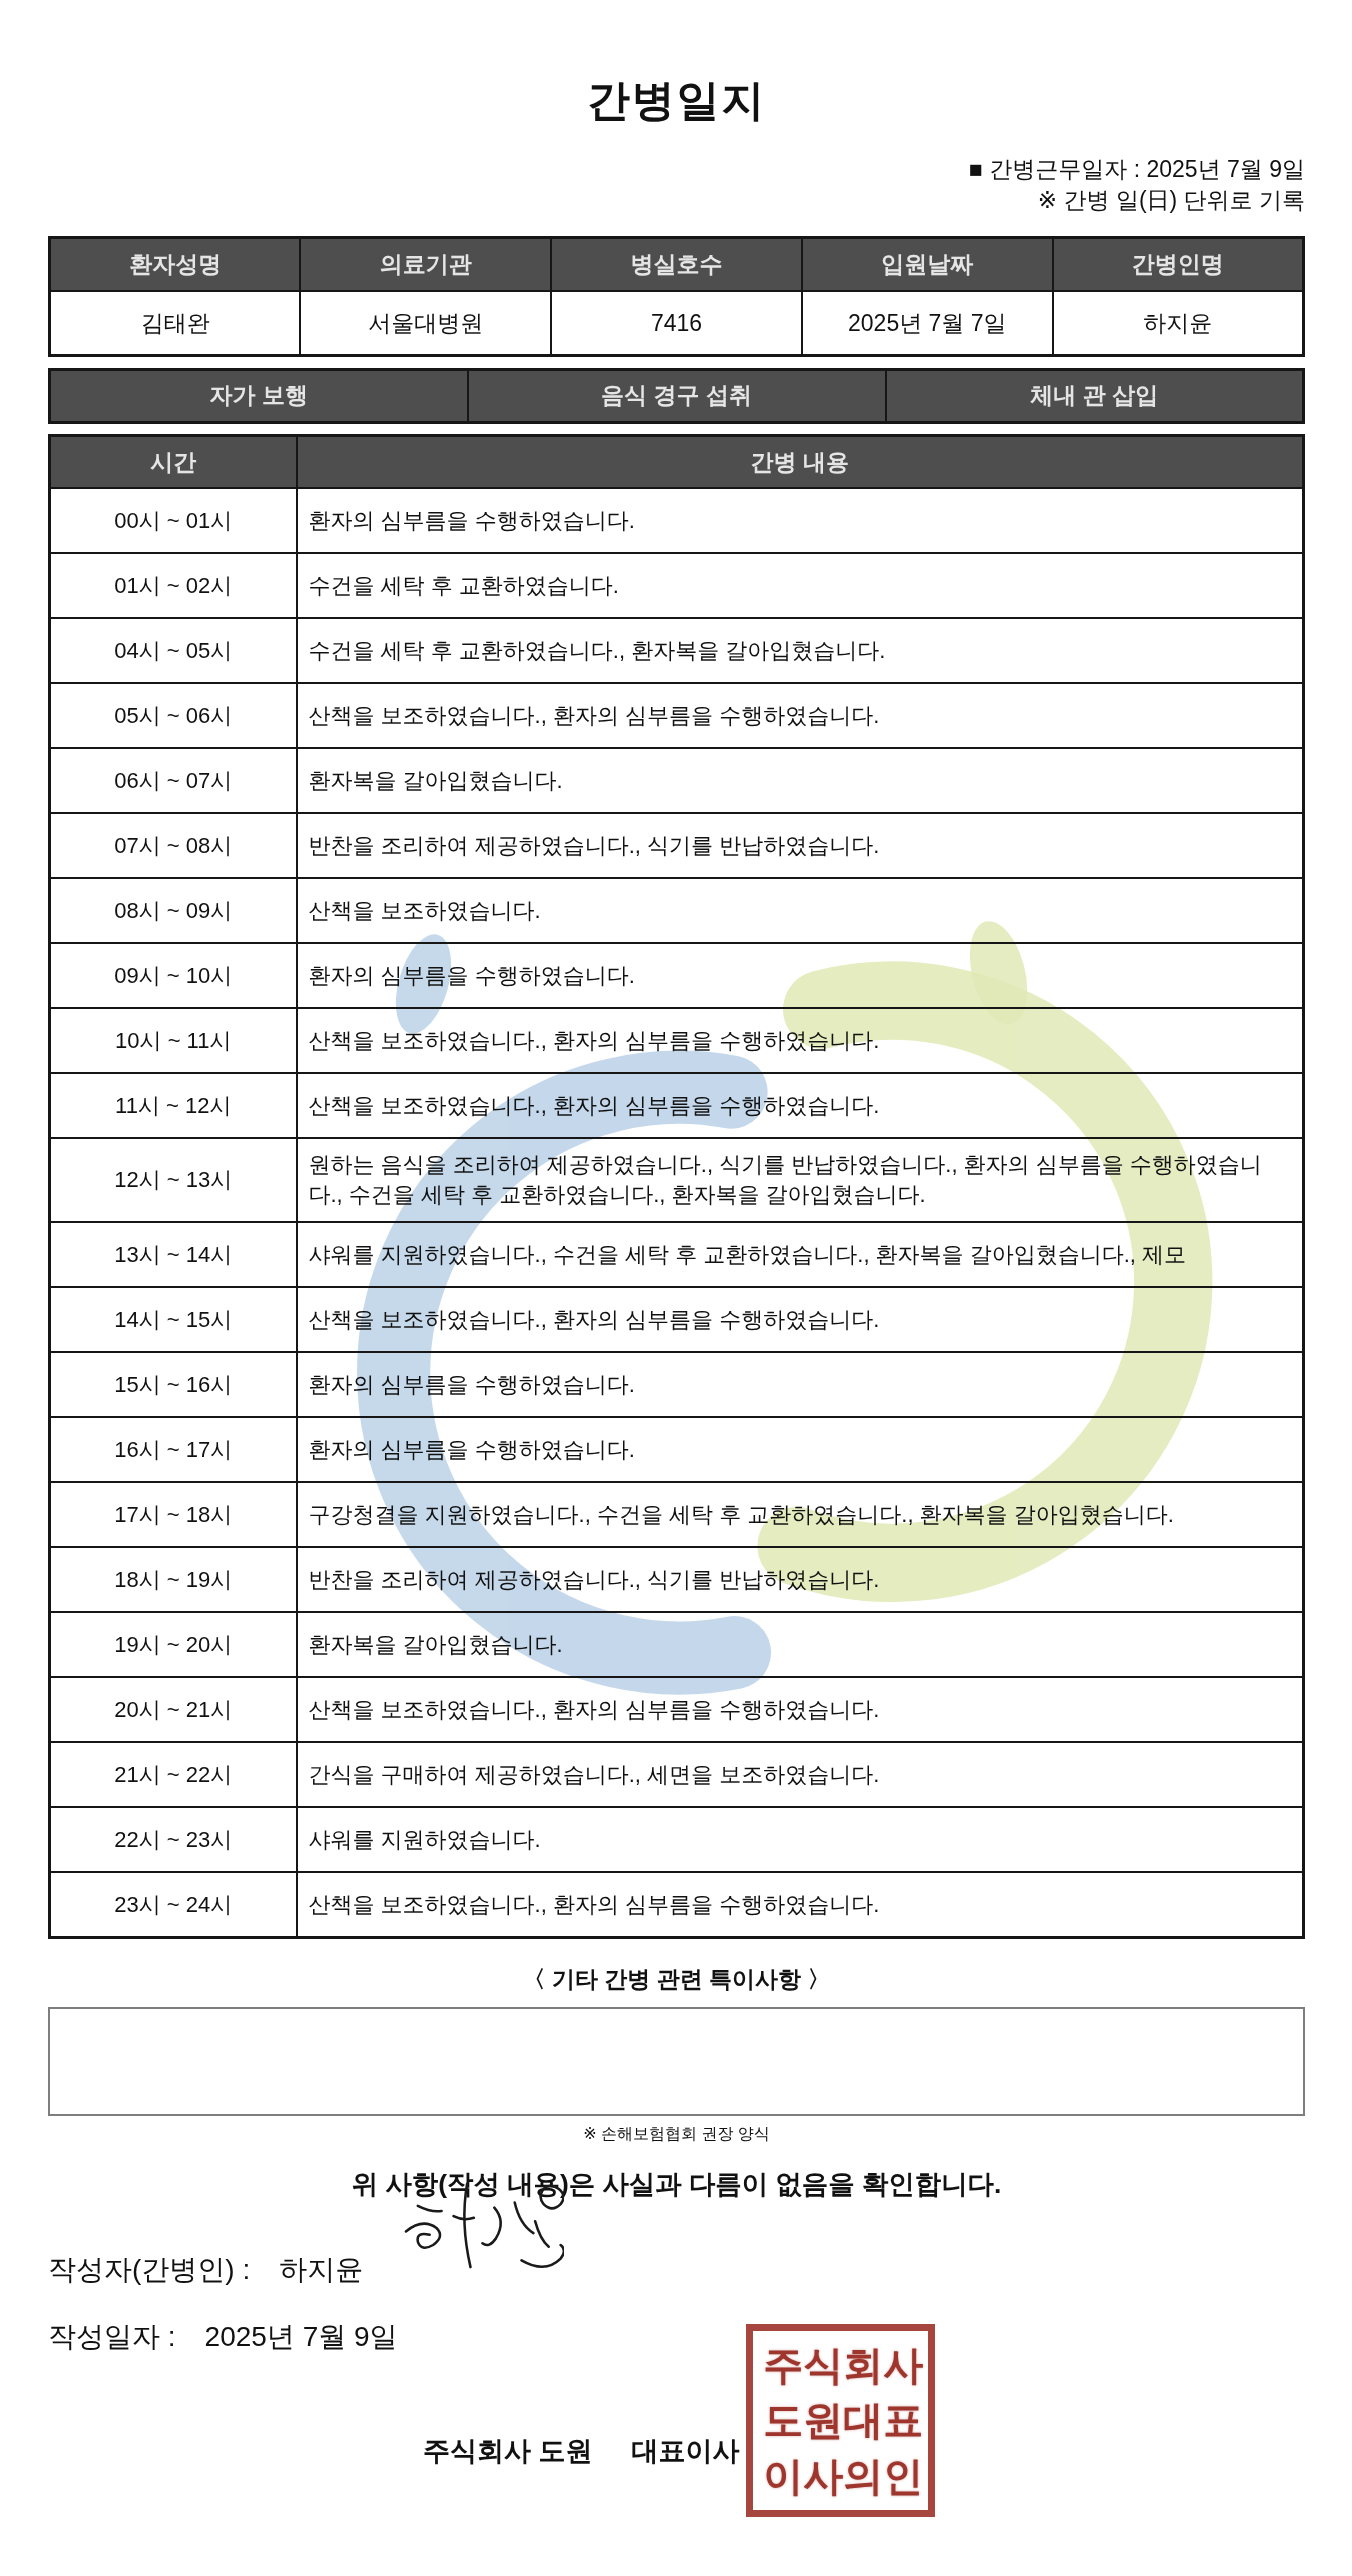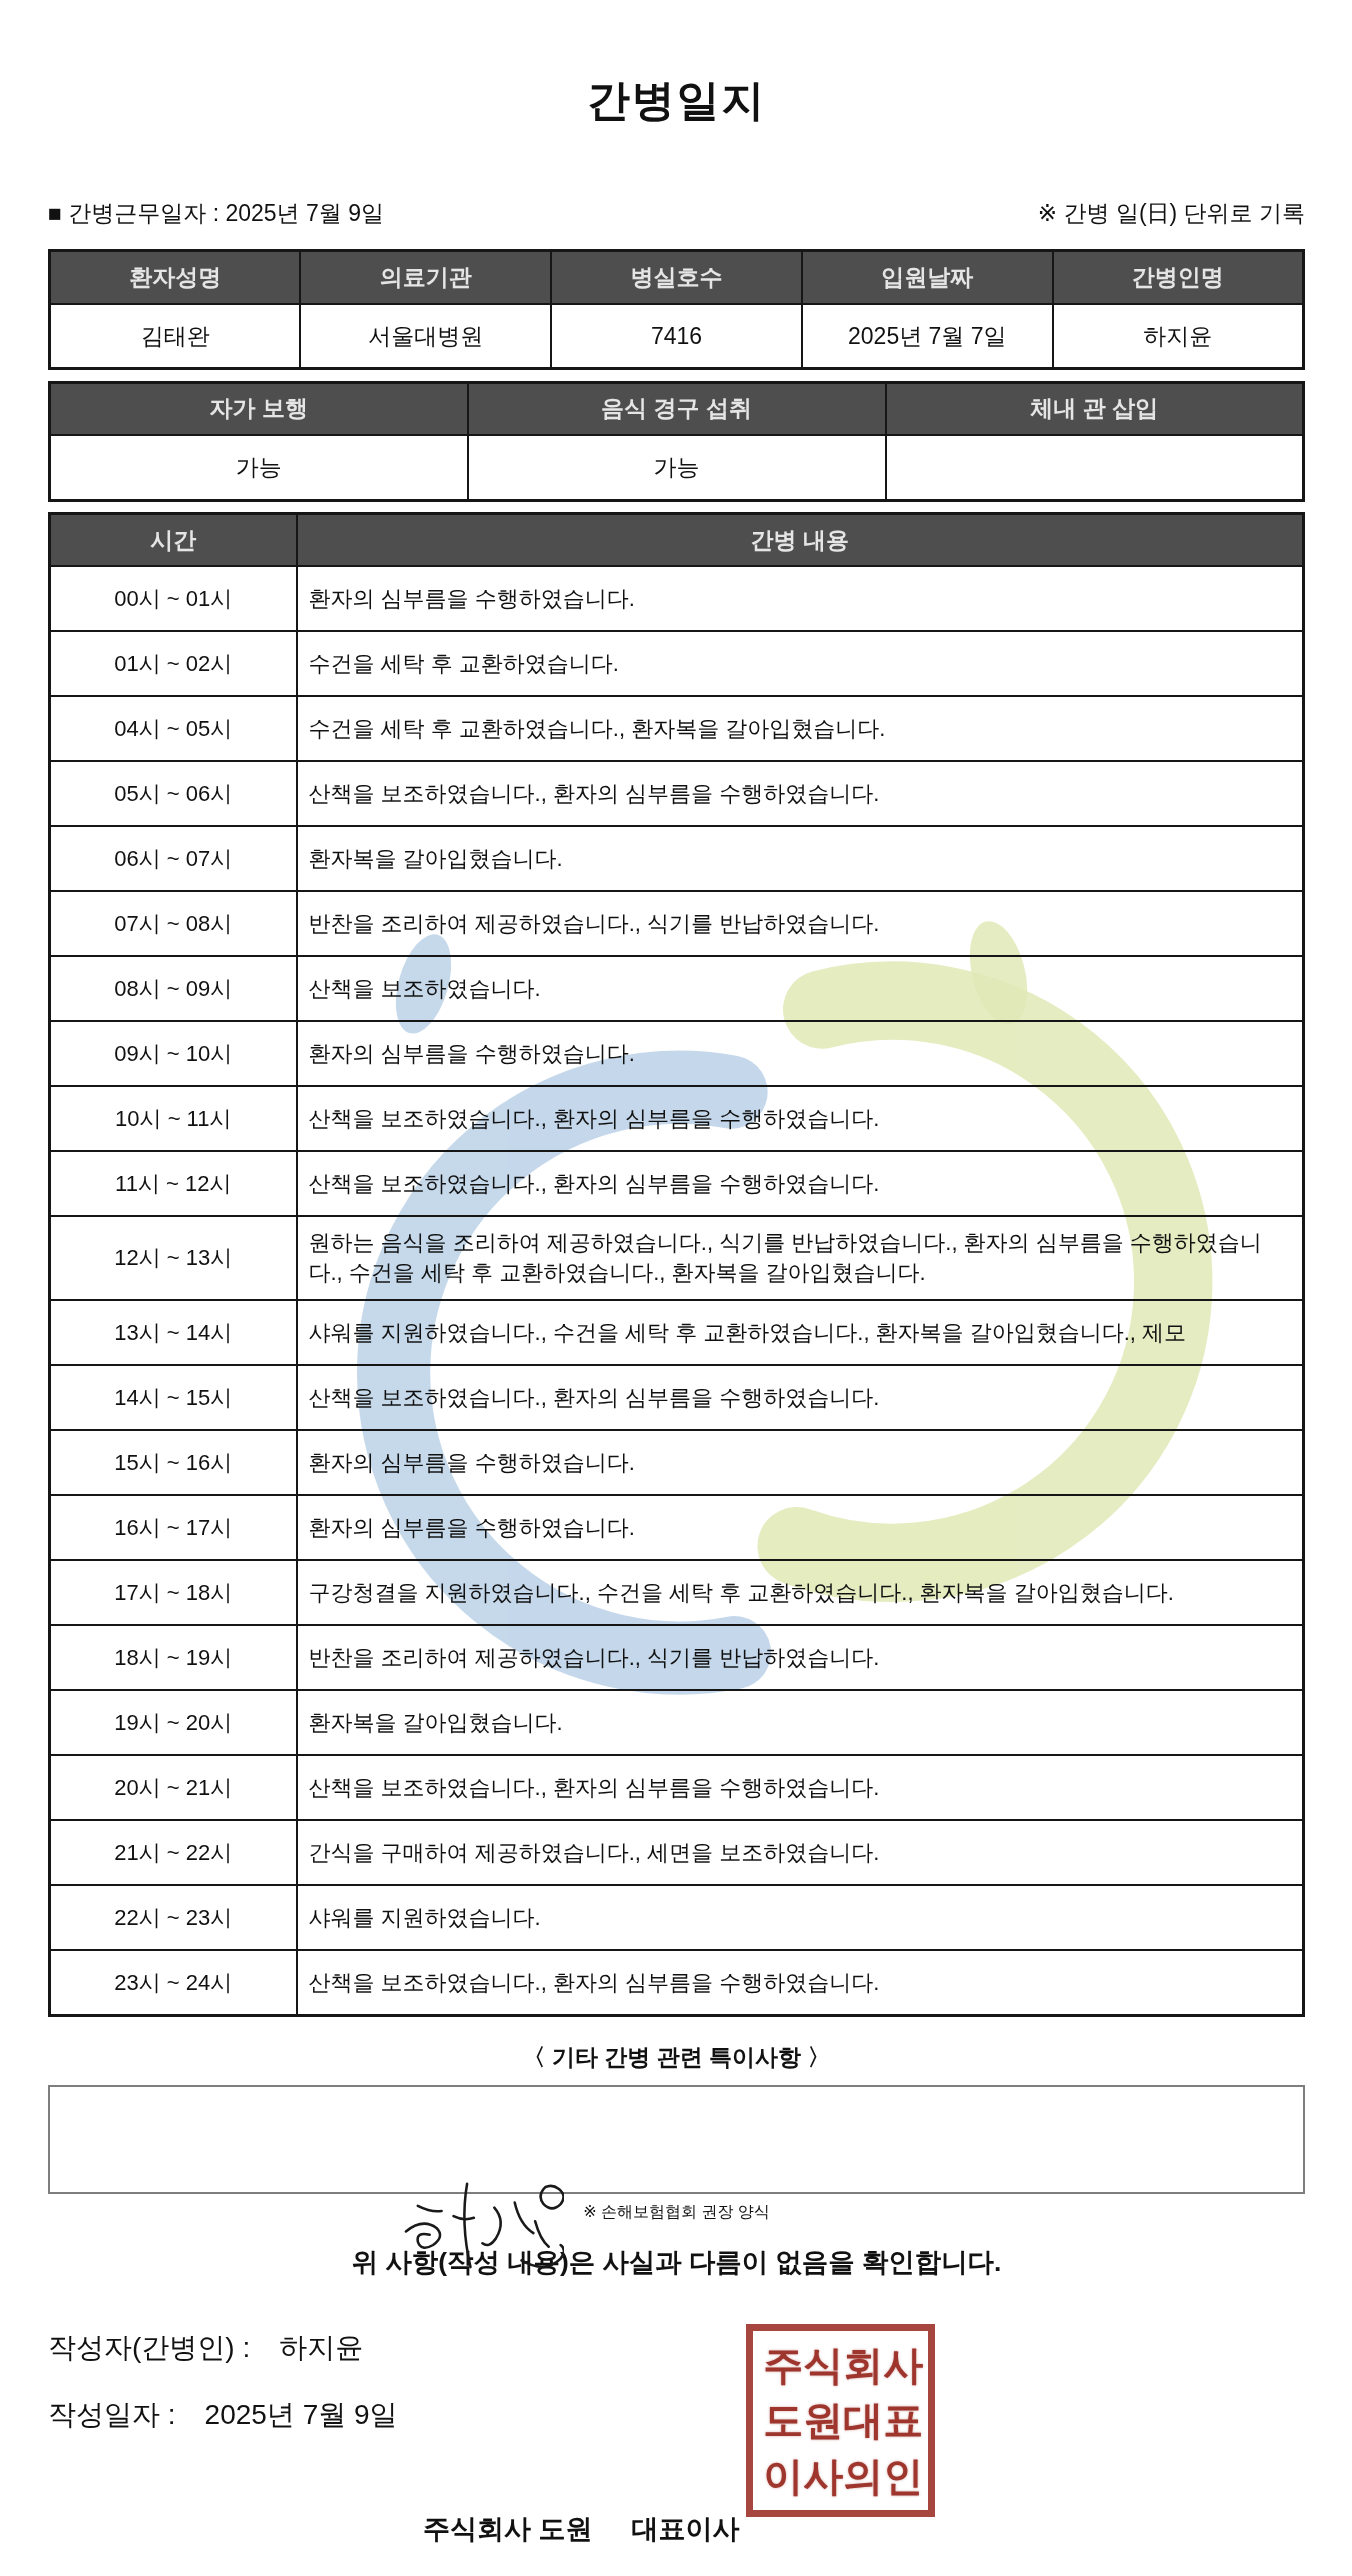--- a/index.html
+++ b/index.html
@@ -6,22 +6,22 @@
   html,body { background:#ffffff; }
   body {
     width:1353px; height:2576px; position:relative; overflow:hidden;
     font-family:"Liberation Sans","DejaVu Sans",sans-serif; color:#111;
   }
   #watermark { position:absolute; left:0; top:0; z-index:0; pointer-events:none; }
   .doc { position:absolute; inset:0; z-index:1; padding:0 48px; }
 
   .title { margin-top:72px; text-align:center; font-size:43px; font-weight:800; letter-spacing:1.7px; }
 
-  .meta { margin-top:68px; display:flex; justify-content:space-between; align-items:flex-end;
-          font-size:23px; font-weight:500; }
+  .meta { margin-top:24px; display:flex; justify-content:space-between; align-items:flex-end;
+          font-size:23px; font-weight:500;flex-direction:column; }
 
   table { width:100%; border-collapse:collapse; table-layout:fixed; background:transparent; }
   table, th, td { border:2.6px solid #161616; }
   table { border-width:3.4px; }
   th { background:#4e4e4e; color:#e5e5e5; font-size:23px; font-weight:700; height:53px; text-align:center; }
   td { font-size:23px; text-align:center; height:65px; background:transparent; }
 
   .t1 { margin-top:20.4px; }
   .t2 { margin-top:10.2px;padding-left:44px; }
   .care { margin-top:10.2px; }
@@ -94,25 +94,20 @@
     </tr>
   </tbody>
     </table>
 
   <table class="t2">
     <tbody>
         <tr>
       <th>자가 보행</th>
       <th>음식 경구 섭취</th>
       <th>체내 관 삽입</th>
-    </tr>
-    <tr>
-      <td>가능</td>
-      <td>가능</td>
-      <td></td>
     </tr>
   </tbody>
     </table>
 
   <table class="care">
     <colgroup>
         <col class="time-col">
         <col>
       </colgroup>
     <tbody>

